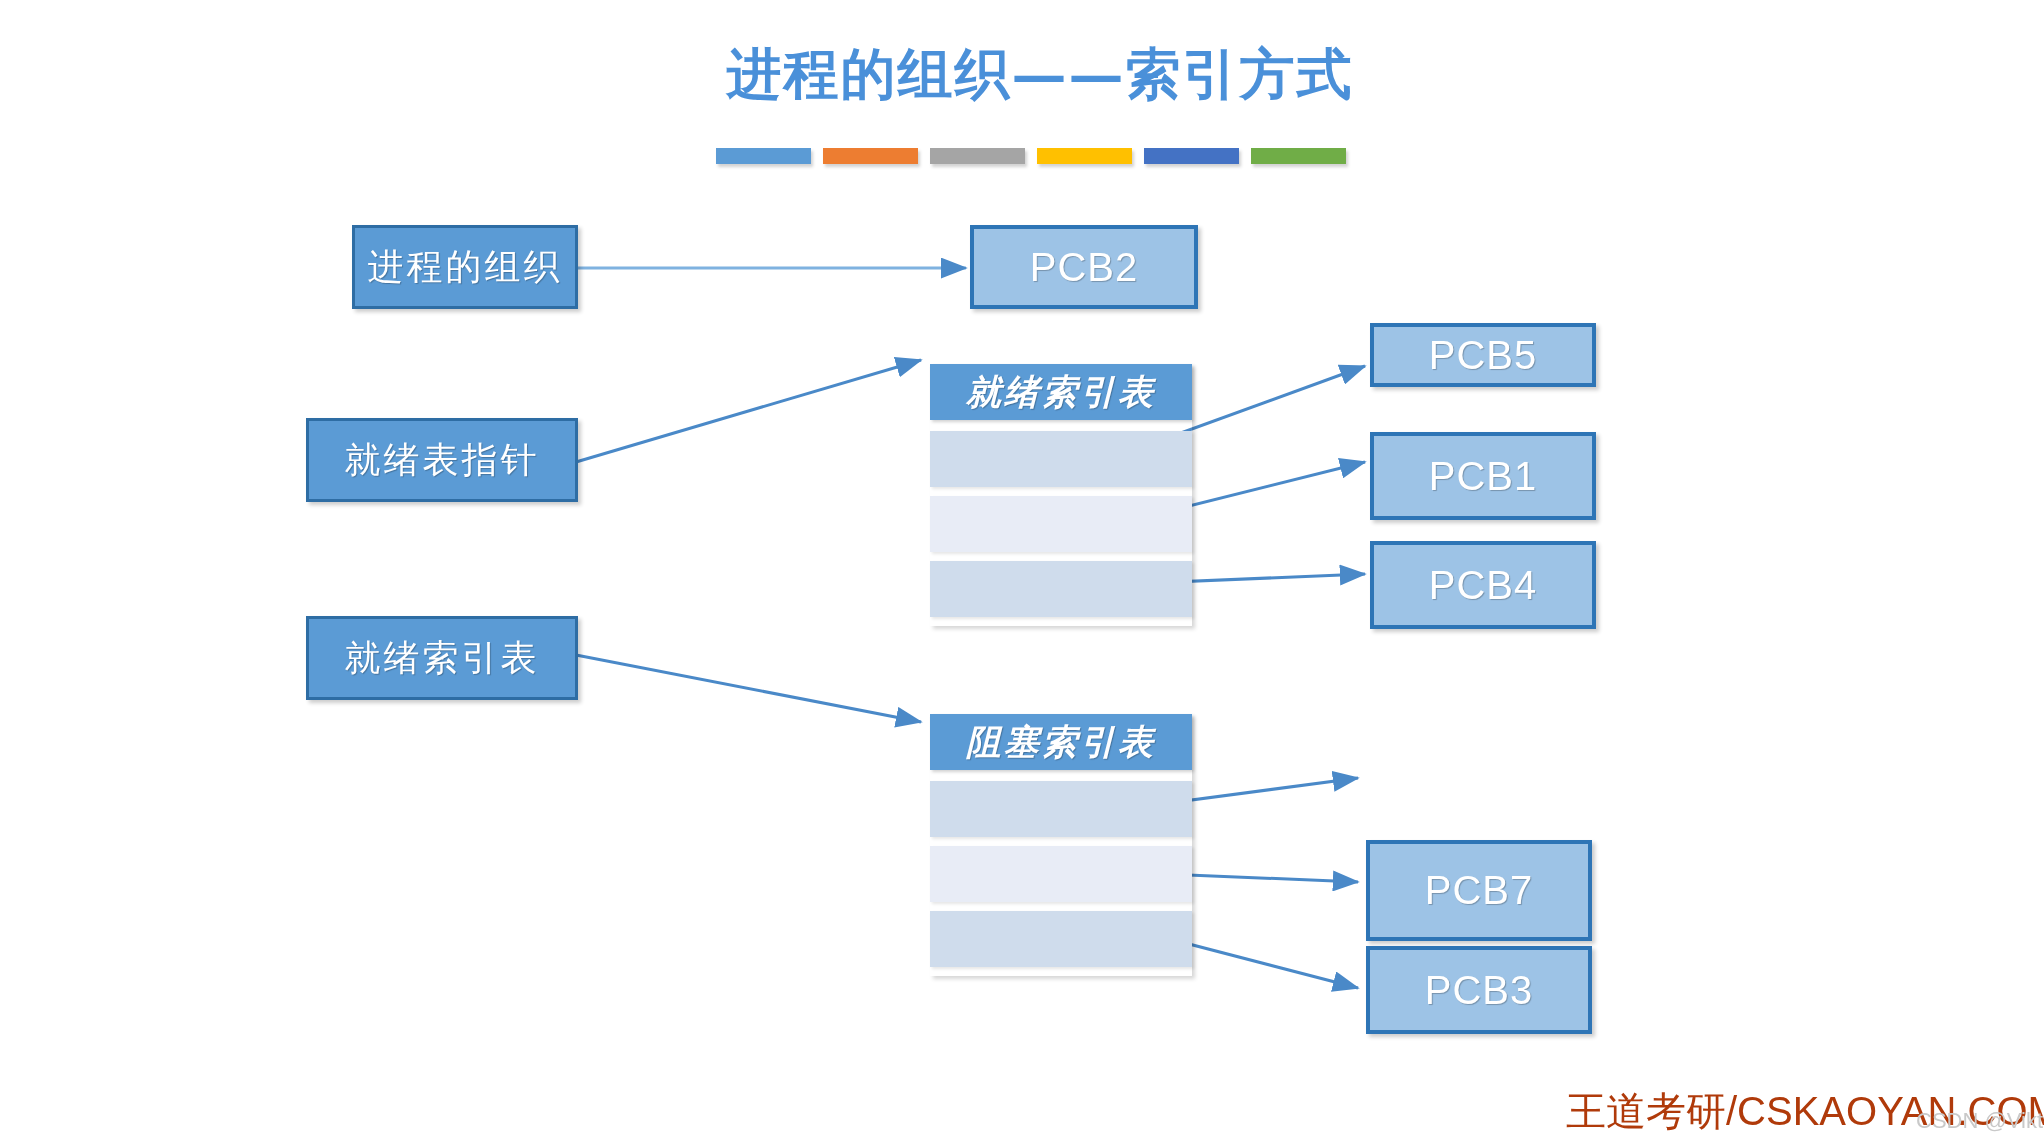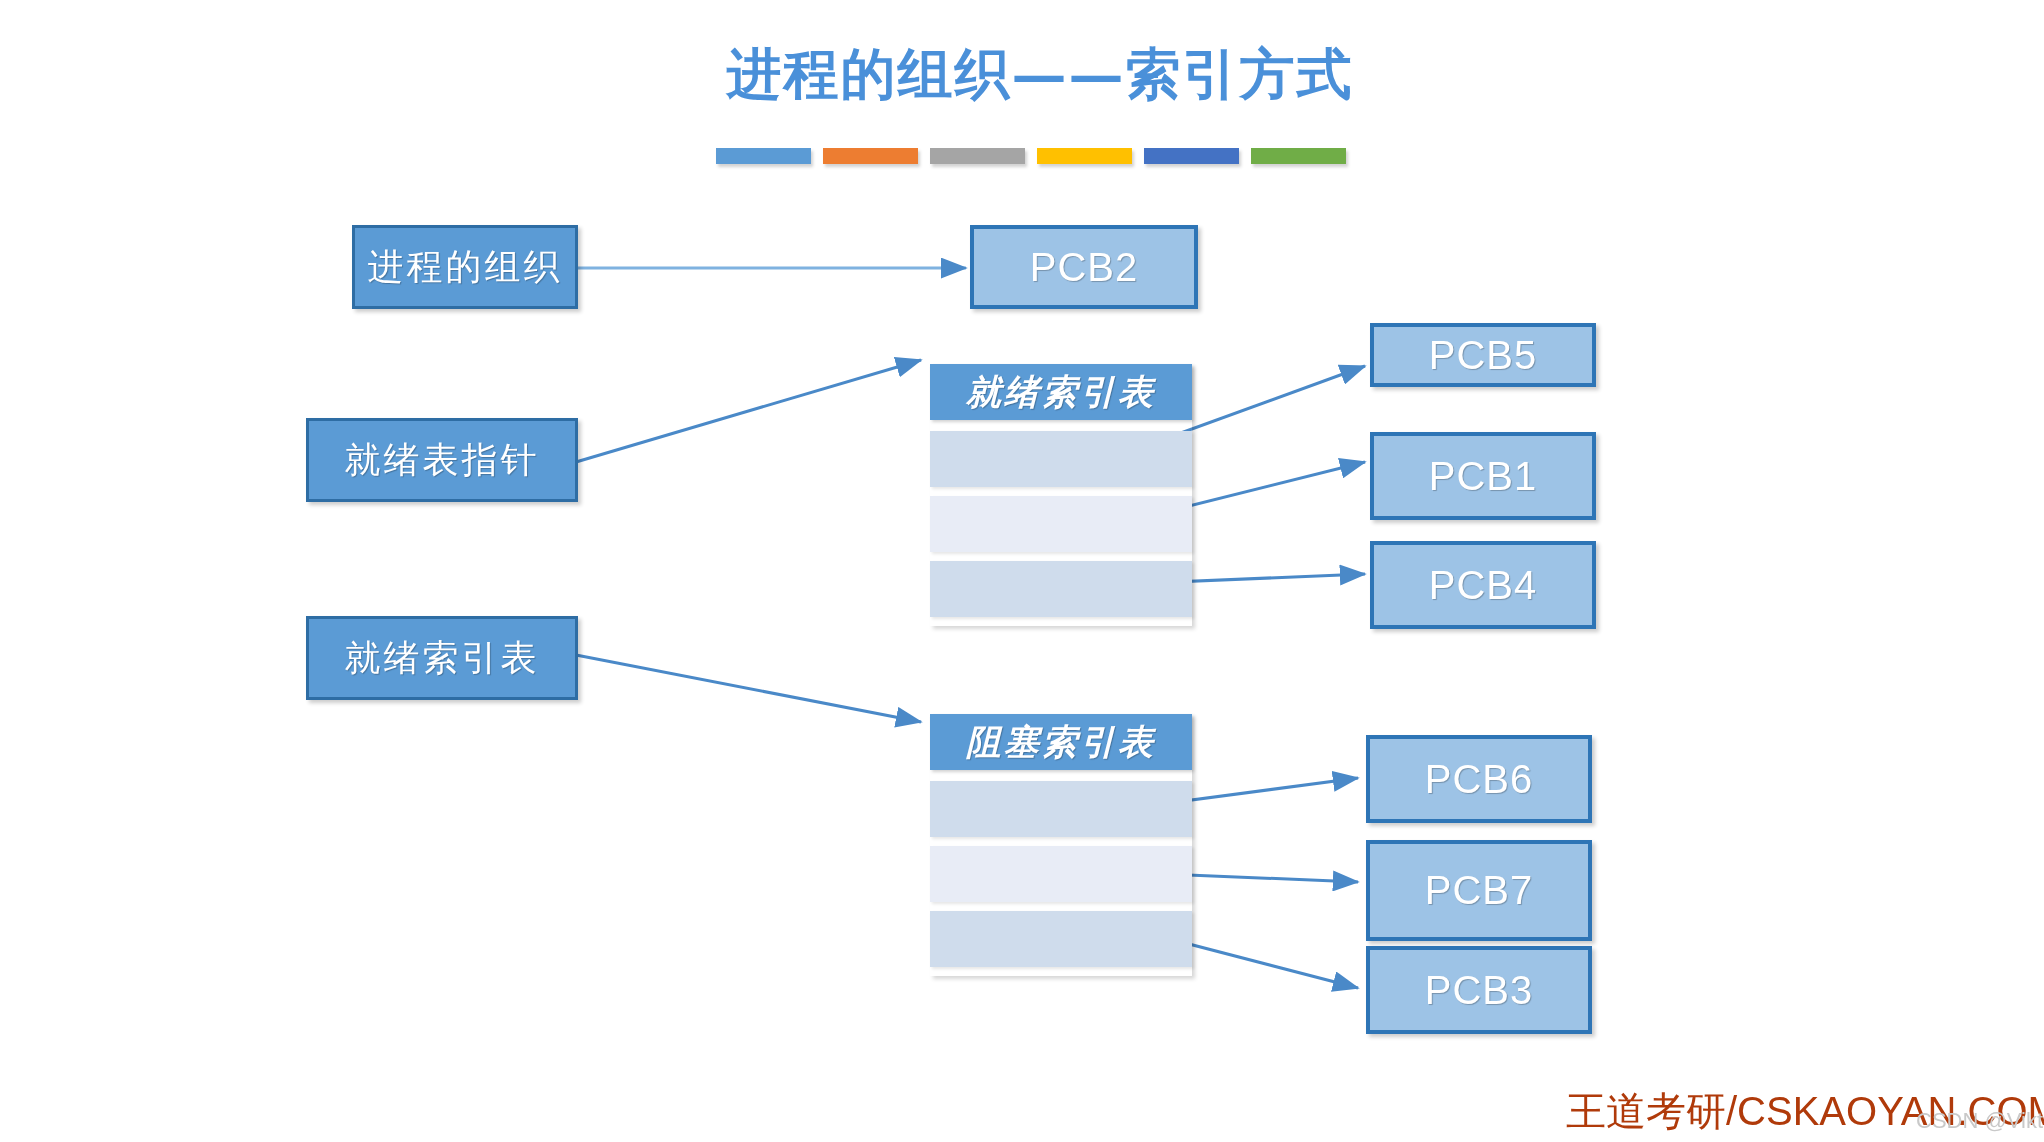--- a/index.html
+++ b/index.html
@@ -213,23 +213,20 @@
   <div class="box pcb-box" style="left:1352px; top:323px; width:226px; height:64px;">
     <span>PCB5</span>
   </div>
   <div class="box pcb-box" style="left:1352px; top:432px; width:226px; height:88px;">
     <span>PCB1</span>
   </div>
   <div class="box pcb-box" style="left:1352px; top:541px; width:226px; height:88px;">
     <span>PCB4</span>
   </div>
 
-  <div class="box pcb-box" style="left:1348px; top:735px; width:226px; height:88px;">
-    <span>PCB6</span>
-  </div>
   <div class="box pcb-box" style="left:1348px; top:840px; width:226px; height:101px;">
     <span>PCB7</span>
   </div>
   <div class="box pcb-box" style="left:1348px; top:946px; width:226px; height:88px;">
     <span>PCB3</span>
   </div>
 
   <div class="footer-brand">王道考研/CSKAOYAN.COM</div>
   <div class="footer-watermark">CSDN @Viktoriae</div>
 

